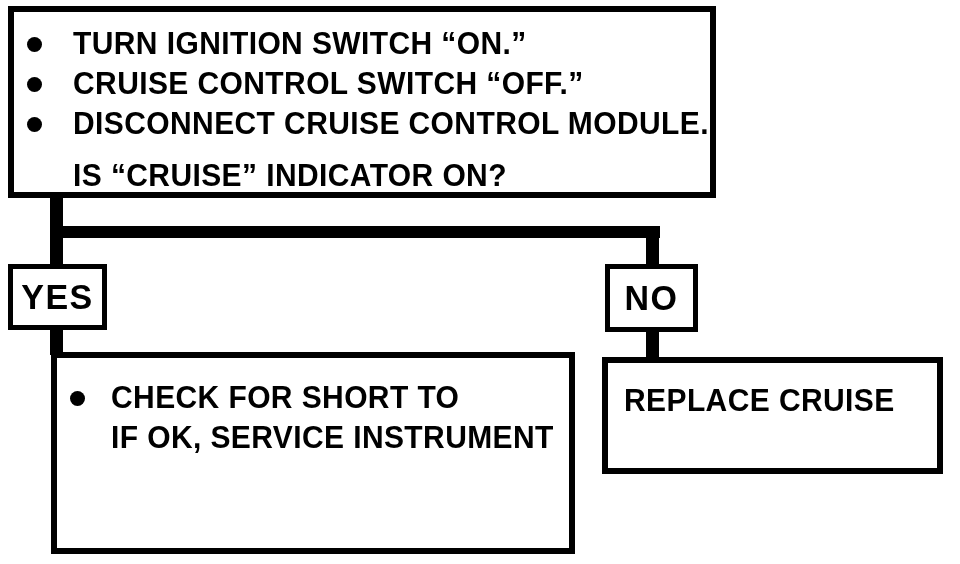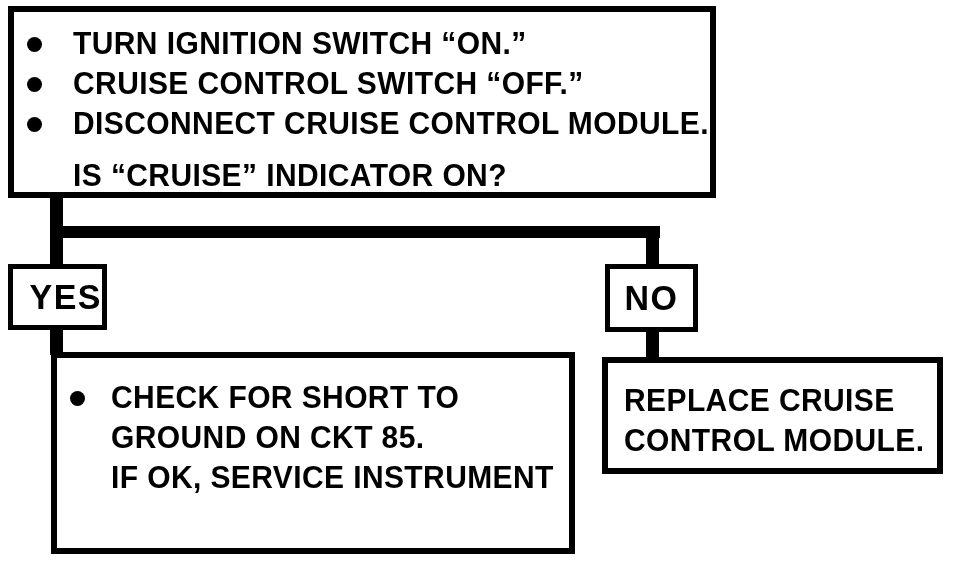--- a/index.html
+++ b/index.html
@@ -55,21 +55,21 @@
   .procedure-box .bullet { margin-left: 13px; margin-right: 31px; }
   .procedure-box .row.no-bullet { padding-left: 59px; margin-top: 12px; }
   
   .label-box {
     border-width: 5px;
     display: flex;
     align-items: center;
     justify-content: center;
   }
   .label-box .txt { font-size: 34px; letter-spacing: 1.5px; }
-  .yes-box { left: 8px;   top: 264px; width: 99px; height: 66px; justify-content: flex-end; }
+  .yes-box { left: 8px;   top: 264px; width: 99px; height: 66px; }
   .no-box  { left: 605px; top: 264px; width: 93px; height: 68px; }
   
   .yes-result {
     left: 8px; top: 352px;
     width: 524px; height: 202px;
     padding-top: 20px;
     margin-left: 43px;
   }
   .yes-result .bullet { margin-left: 13px; margin-right: 26px; }
   .yes-result .row.no-bullet { padding-left: 54px; }
@@ -121,29 +121,23 @@
   <div class="box label-box no-box">
     <span class="txt">NO</span>
   </div>
 
   <div class="box yes-result">
     <div class="row">
       <span class="bullet"></span>
       <span class="txt">CHECK FOR SHORT TO</span>
     </div>
     <div class="row no-bullet">
-      <span class="txt">GROUND ON CKT 85.</span>
-    </div>
-    <div class="row no-bullet">
       <span class="txt">IF OK, SERVICE INSTRUMENT</span>
     </div>
   </div>
 
   <div class="box no-result">
     <div class="row">
       <span class="txt">REPLACE CRUISE</span>
     </div>
-    <div class="row">
-      <span class="txt">CONTROL MODULE.</span>
-    </div>
   </div>
 
 </div>
 
 </body></html>

